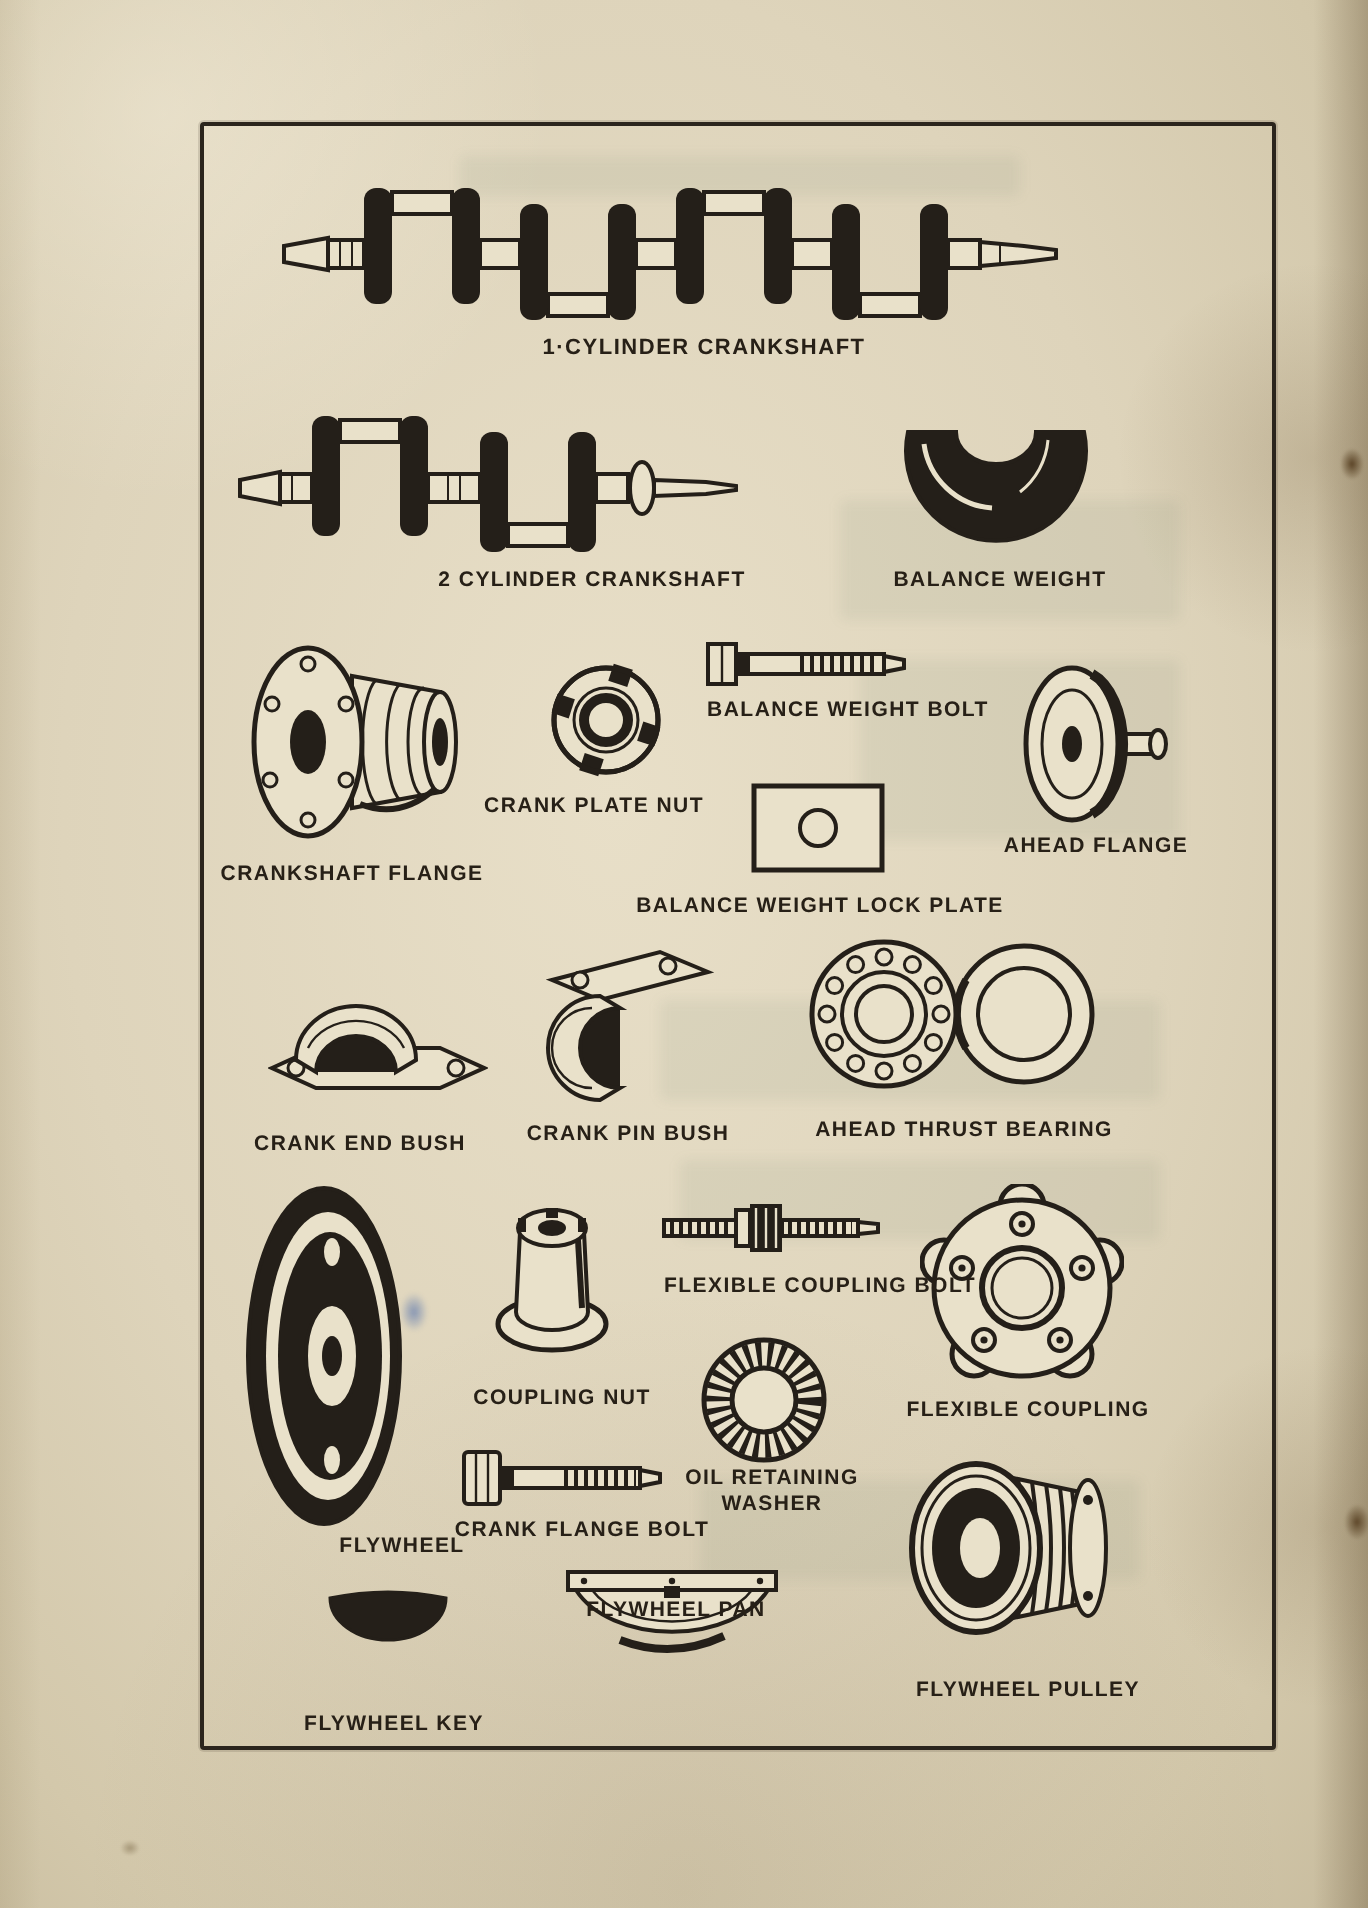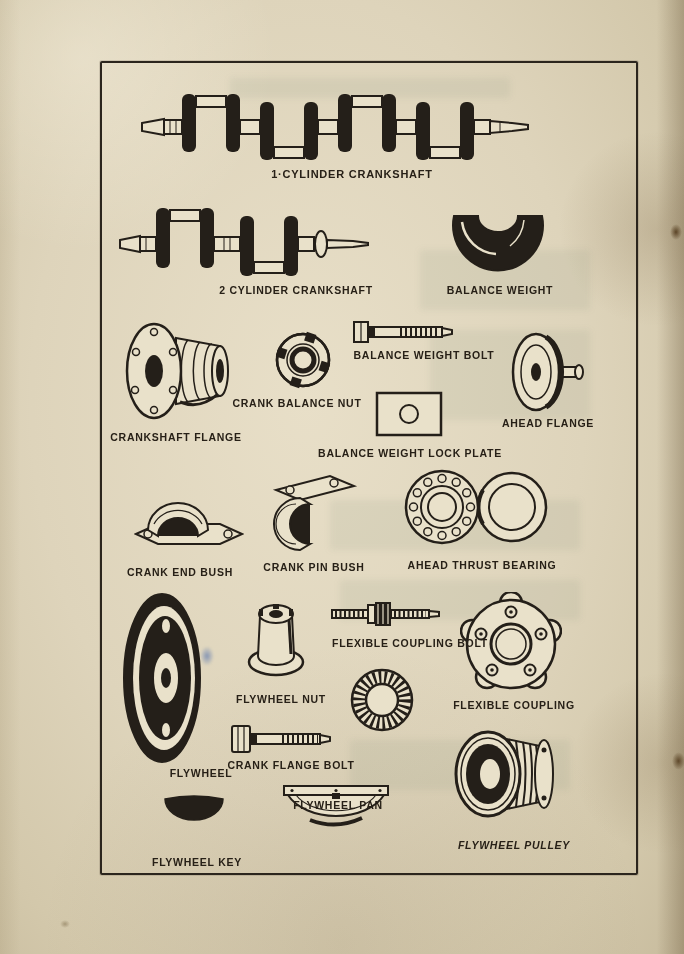--- a/index.html
+++ b/index.html
@@ -377,29 +377,30 @@
       <ellipse cx="36" cy="48" rx="27" ry="36" fill="none" stroke="#241f19" stroke-width="1.5"></ellipse>
       <ellipse cx="36" cy="48" rx="22" ry="30" fill="#241f19"></ellipse>
       <ellipse cx="38" cy="48" rx="10" ry="15" fill="#e9e1ca"></ellipse>
     </svg>
   </div>
 
   <div class="lbl big" style="left:352px;top:168px;">1·CYLINDER CRANKSHAFT</div>
   <div class="lbl" style="left:296px;top:284px;">2 CYLINDER CRANKSHAFT</div>
   <div class="lbl" style="left:500px;top:284px;">BALANCE WEIGHT</div>
   <div class="lbl" style="left:408px;top:349px;padding-left:32px;">BALANCE WEIGHT BOLT</div>
-  <div class="lbl" style="left:297px;top:397px;">CRANK BALANCE NUT</div>
+  <div class="lbl" style="left:297px;top:397px;">CRANK PLATE NUT</div>
   <div class="lbl" style="left:548px;top:417px;">AHEAD FLANGE</div>
   <div class="lbl" style="left:176px;top:431px;">CRANKSHAFT FLANGE</div>
   <div class="lbl" style="left:410px;top:447px;">BALANCE WEIGHT LOCK PLATE</div>
   <div class="lbl" style="left:180px;top:566px;">CRANK END BUSH</div>
   <div class="lbl" style="left:314px;top:561px;">CRANK PIN BUSH</div>
   <div class="lbl" style="left:482px;top:559px;">AHEAD THRUST BEARING</div>
   <div class="lbl" style="left:392px;top:637px;margin-left:18px;">FLEXIBLE COUPLING BOLT</div>
-  <div class="lbl" style="left:281px;top:693px;">FLYWHEEL NUT</div>
+  <div class="lbl" style="left:281px;top:693px;">COUPLING NUT</div>
   <div class="lbl" style="left:514px;top:699px;">FLEXIBLE COUPLING</div>
+  <div class="lbl wrap" style="left:386px;top:733px;">OIL RETAINING WASHER</div>
   <div class="lbl" style="left:291px;top:759px;">CRANK FLANGE BOLT</div>
   <div class="lbl" style="left:169px;top:767px;margin-left:32px;">FLYWHEEL</div>
   <div class="lbl" style="left:197px;top:812px;margin-top:44px;">FLYWHEEL KEY</div>
   <div class="lbl" style="left:338px;top:799px;">FLYWHEEL PAN</div>
-  <div class="lbl" style="left:514px;top:839px;font-style:italic;">FLYWHEEL PULLEY</div>
+  <div class="lbl" style="left:514px;top:839px;">FLYWHEEL PULLEY</div>
 
 </div>
 
 </body></html>

